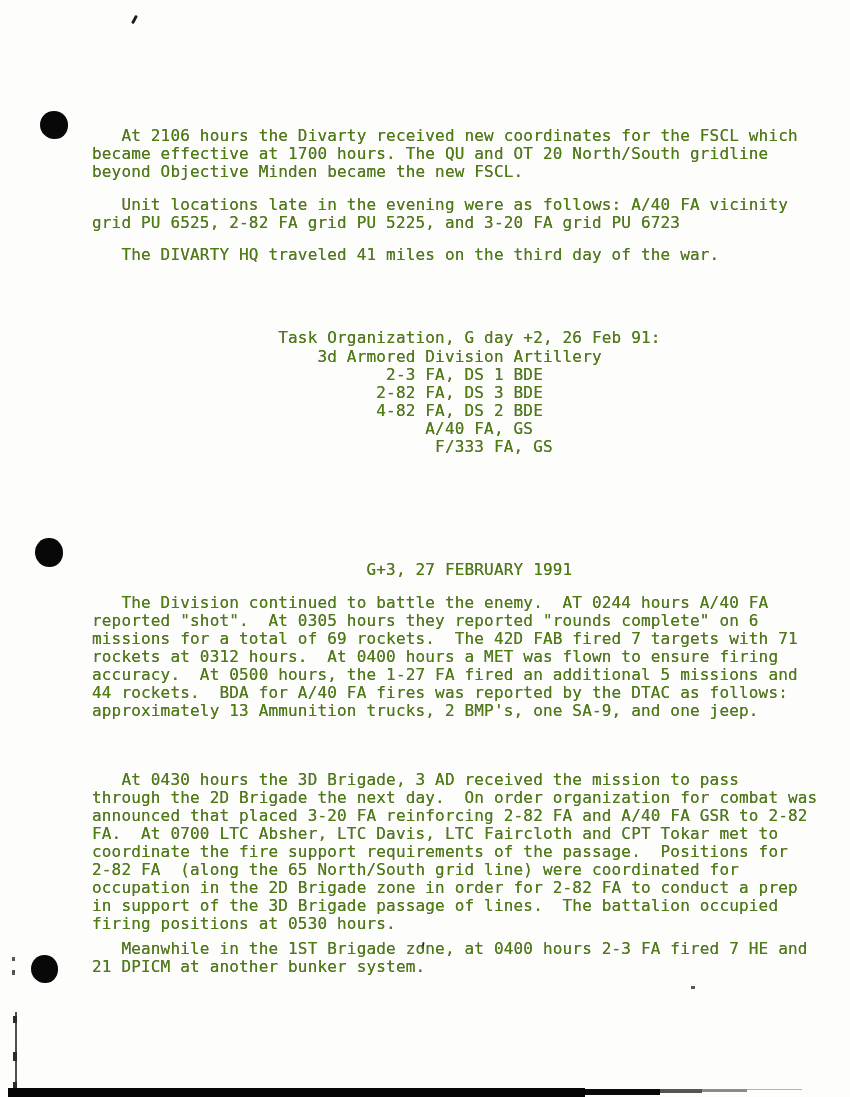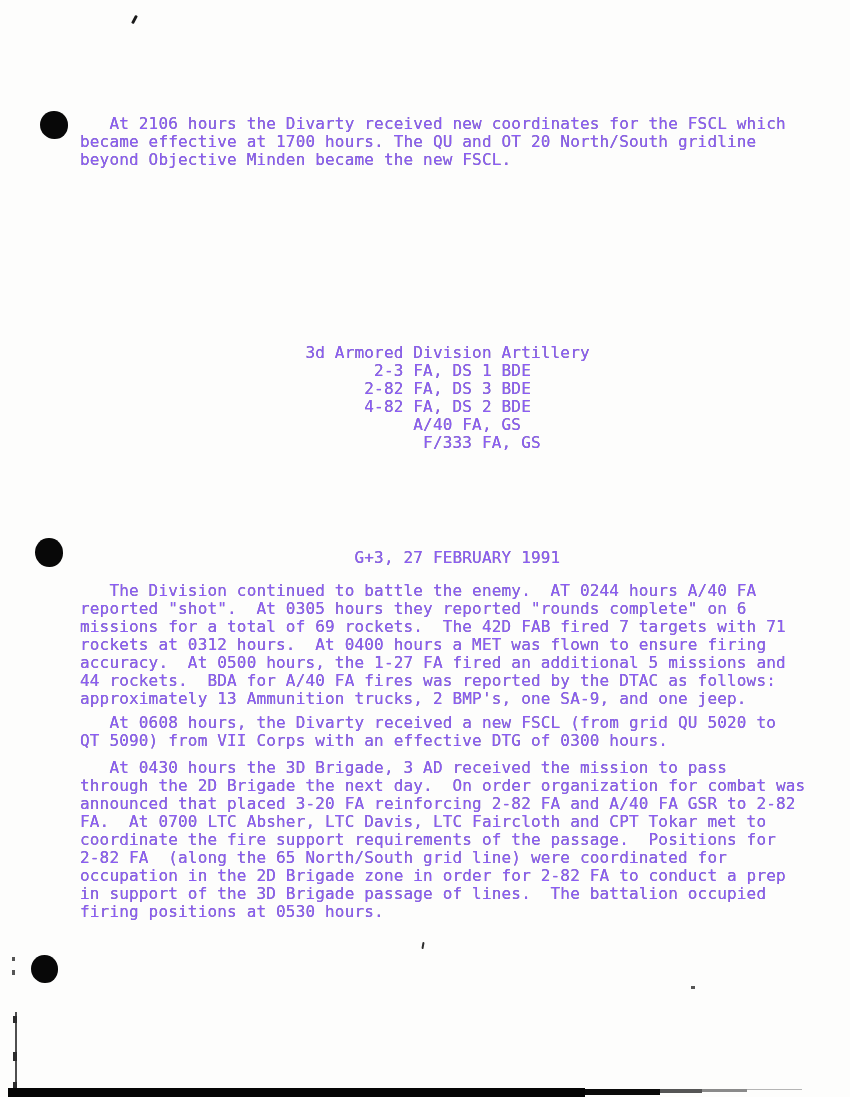--- a/index.html
+++ b/index.html
@@ -6,26 +6,26 @@
   .page{
     position:relative;
     width:850px;height:1097px;
     background:#fdfdfc;
     overflow:hidden;
     font-family:"DejaVu Sans Mono","Liberation Mono",monospace;
   }
   .txt{
     position:absolute;
     left:80px;
-    margin:0;
+    margin:12px;
     font-family:"DejaVu Sans Mono","Liberation Mono",monospace;
     font-size:16px;
     line-height:18px;
     letter-spacing:0.17px;
-    color:#8b5cf6;
+    color:#4d7c0f;
     white-space:pre;
     text-shadow:0 0 0.4px rgba(10,10,10,0.55);
   }
   .lh175{line-height:18px;}
   
   .dot{position:absolute;background:#080808;border-radius:50% 50% 48% 52%;}
   .dot.d1{left:40px;top:111px;width:28px;height:28px;}
   .dot.d2{left:35px;top:538px;width:28px;height:29px;}
   .dot.d3{left:31px;top:955px;width:27px;height:28px;}
   
@@ -73,49 +73,53 @@
   <div class="hbar h1"></div>
   <div class="hbar h2"></div>
   <div class="hbar h3"></div>
   <div class="hbar h4"></div>
   <div class="hbar h5"></div>
 
   <pre class="txt" style="top:115px">   At 2106 hours the Divarty received new coordinates for the FSCL which
 became effective at 1700 hours. The QU and OT 20 North/South gridline
 beyond Objective Minden became the new FSCL.</pre>
 
+  <pre class="txt" style="top:184px">   Unit locations late in the evening were as follows: A/40 FA vicinity
+grid PU 6525, 2-82 FA grid PU 5225, and 3-20 FA grid PU 6723</pre>
+
+  <pre class="txt" style="top:234px">   The DIVARTY HQ traveled 41 miles on the third day of the war.</pre>
 
 
+  <pre class="txt" style="top:317px">                   Task Organization, G day +2, 26 Feb 91:</pre>
 
-
-  <pre class="txt" style="top:344px">                       3d Armored Division Artillery
+  <pre class="txt" style="top:336px">                       3d Armored Division Artillery
                               2-3 FA, DS 1 BDE
                              2-82 FA, DS 3 BDE
                              4-82 FA, DS 2 BDE
                                   A/40 FA, GS
                                    F/333 FA, GS</pre>
 
 
   <pre class="txt" style="top:549px">                            G+3, 27 FEBRUARY 1991</pre>
 
   <pre class="txt lh175" style="top:582px">   The Division continued to battle the enemy.  AT 0244 hours A/40 FA
 reported "shot".  At 0305 hours they reported "rounds complete" on 6
 missions for a total of 69 rockets.  The 42D FAB fired 7 targets with 71
 rockets at 0312 hours.  At 0400 hours a MET was flown to ensure firing
 accuracy.  At 0500 hours, the 1-27 FA fired an additional 5 missions and
 44 rockets.  BDA for A/40 FA fires was reported by the DTAC as follows:
 approximately 13 Ammunition trucks, 2 BMP's, one SA-9, and one jeep.</pre>
 
-  <pre class="txt" style="top:714px">   At 0608 hours, the Divarty received a new FSCL (from grid QU 5020 to
-QT 5090) from VII Corps with an effective DTG of 0300 hours.</pre>
 
   <pre class="txt lh175" style="top:759px">   At 0430 hours the 3D Brigade, 3 AD received the mission to pass
 through the 2D Brigade the next day.  On order organization for combat was
 announced that placed 3-20 FA reinforcing 2-82 FA and A/40 FA GSR to 2-82
 FA.  At 0700 LTC Absher, LTC Davis, LTC Faircloth and CPT Tokar met to
 coordinate the fire support requirements of the passage.  Positions for
 2-82 FA  (along the 65 North/South grid line) were coordinated for
 occupation in the 2D Brigade zone in order for 2-82 FA to conduct a prep
 in support of the 3D Brigade passage of lines.  The battalion occupied
 firing positions at 0530 hours.</pre>
 
+  <pre class="txt" style="top:928px">   Meanwhile in the 1ST Brigade zone, at 0400 hours 2-3 FA fired 7 HE and
+21 DPICM at another bunker system.</pre>
 
 </div>
 
 </body></html>

